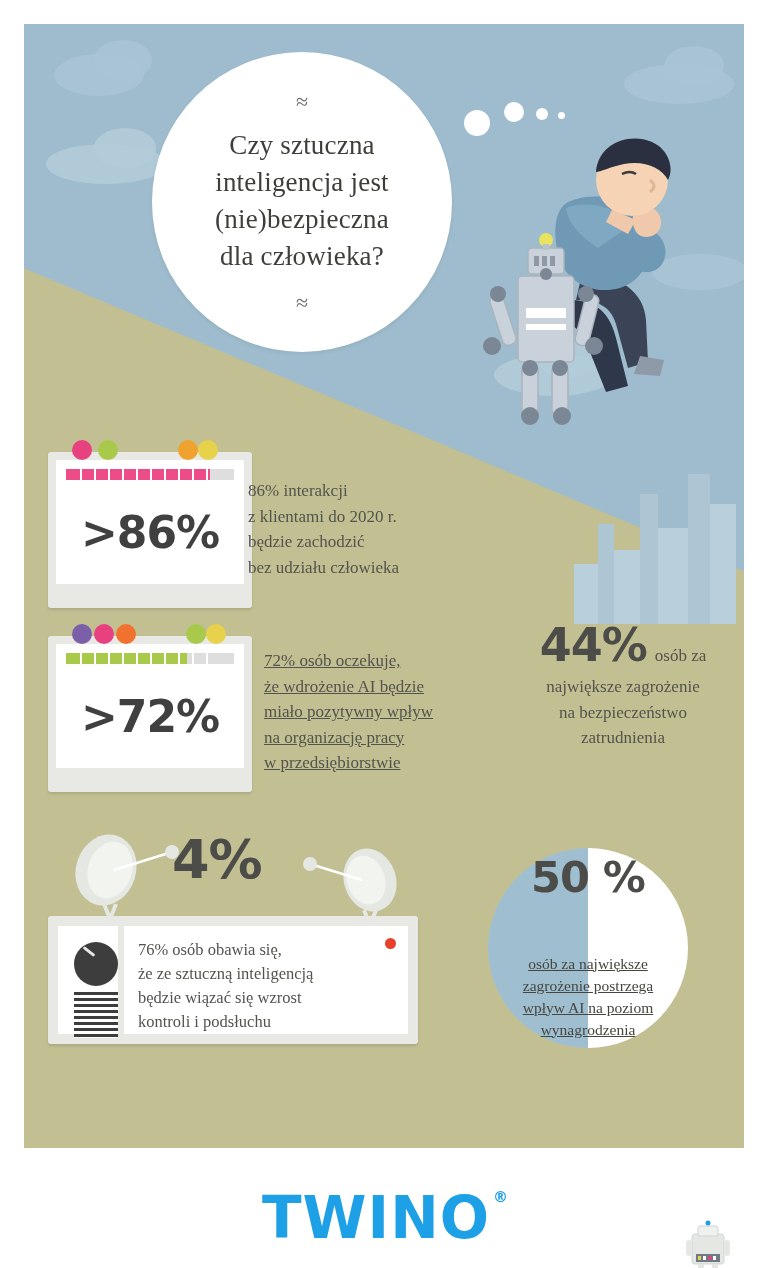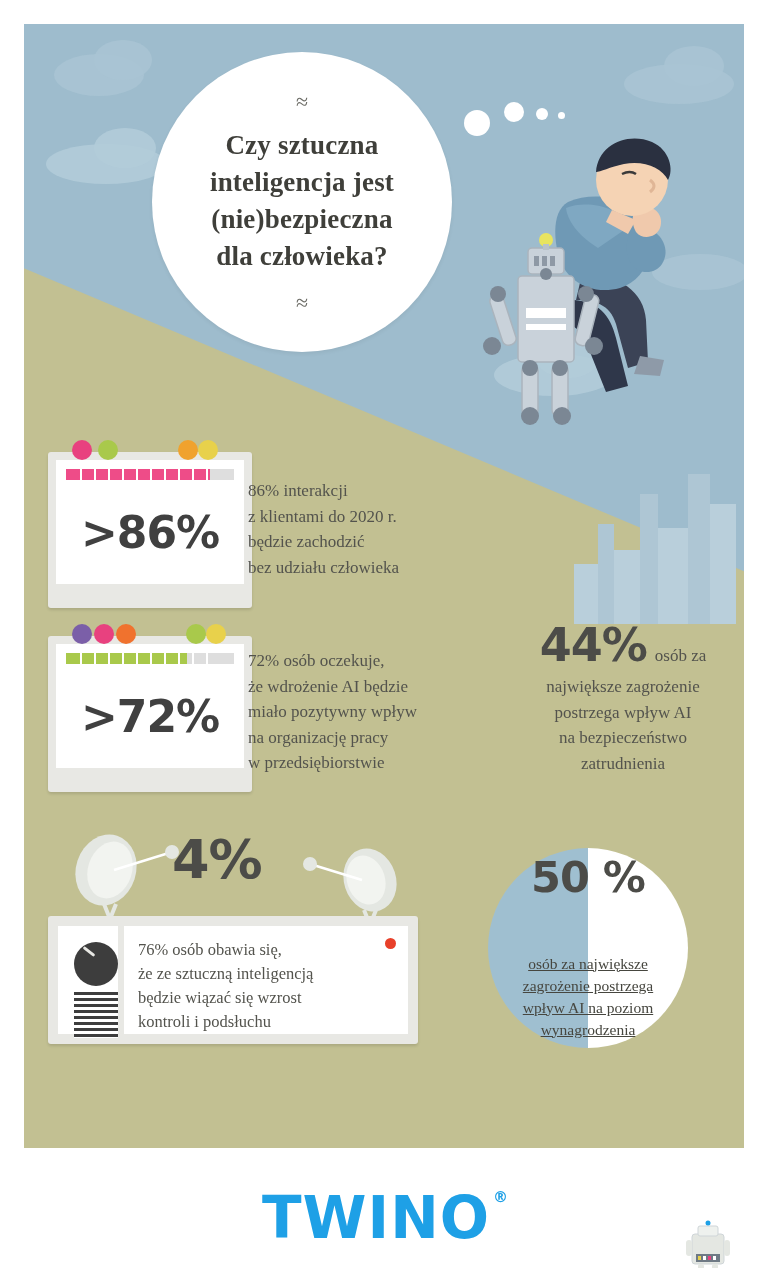--- a/index.html
+++ b/index.html
@@ -80,21 +80,21 @@
     font-size: 22px;
     line-height: 1;
     margin: 0;
   }
   .bubble .tilde.top { margin-bottom: 14px; }
   .bubble .tilde.bottom { margin-top: 16px; }
   .bubble h1 {
     margin: 0;
     font-size: 27px;
     line-height: 1.38;
-    font-weight: bold;
+    font-weight: normal;
     color: #3f3f3a;
     letter-spacing: .2px;
     padding: 0 30px;
   }
   .dot {
     position: absolute;
     border-radius: 50%;
     background: #ffffff;
   }
 
@@ -438,36 +438,35 @@
           <span class="seg" style="left:84px;"></span>
         <span class="seg" style="left:98px;"></span>
           <span class="seg" style="left:112px;"></span>
         <span class="seg" style="left:126px;"></span>
           <span class="seg" style="left:140px;"></span>
       </div>
       <div class="pct">&gt;72%</div>
     </div>
   </div>
 
-  <div class="body-text" style="left:248px; top:648px; width:248px;">
+  <div class="body-text" style="left:264px; top:648px; width:248px;text-decoration:underline;">
     <div>72% osób oczekuje,</div>
     <div>że wdrożenie AI będzie</div>
     <div>miało pozytywny wpływ</div>
     <div>na organizację pracy</div>
     <div>w przedsiębiorstwie</div>
   </div>
 
   <div style="position:absolute; left:498px; top:618px; width:250px; text-align:center;">
     <div style="display:flex; align-items:baseline; justify-content:center;">
       <span class="big-stat" style="position:static; font-size:46px; letter-spacing:-1px;">44%</span>
       <span class="body-text" style="position:static; margin-left:8px;">osób za</span>
     </div>
     <div class="body-text" style="position:static; margin-top:2px;">
       <div>największe zagrożenie</div>
-      <div>postrzega wpływ AI</div>
       <div>na bezpieczeństwo</div>
       <div>zatrudnienia</div>
     </div>
   </div>
 
   <svg class="sat" style="left:64px; top:826px;" width="120" height="100" viewBox="0 0 120 100">
     <ellipse cx="42" cy="44" rx="30" ry="36" fill="#e4e7e2" transform="rotate(18 42 44)"></ellipse>
     <ellipse cx="46" cy="44" rx="22" ry="29" fill="#f2f4f0" transform="rotate(18 46 44)"></ellipse>
     <line x1="50" y1="44" x2="108" y2="26" stroke="#ffffff" stroke-width="2.5"></line>
     <circle cx="108" cy="26" r="7" fill="#e4e7e2"></circle>

